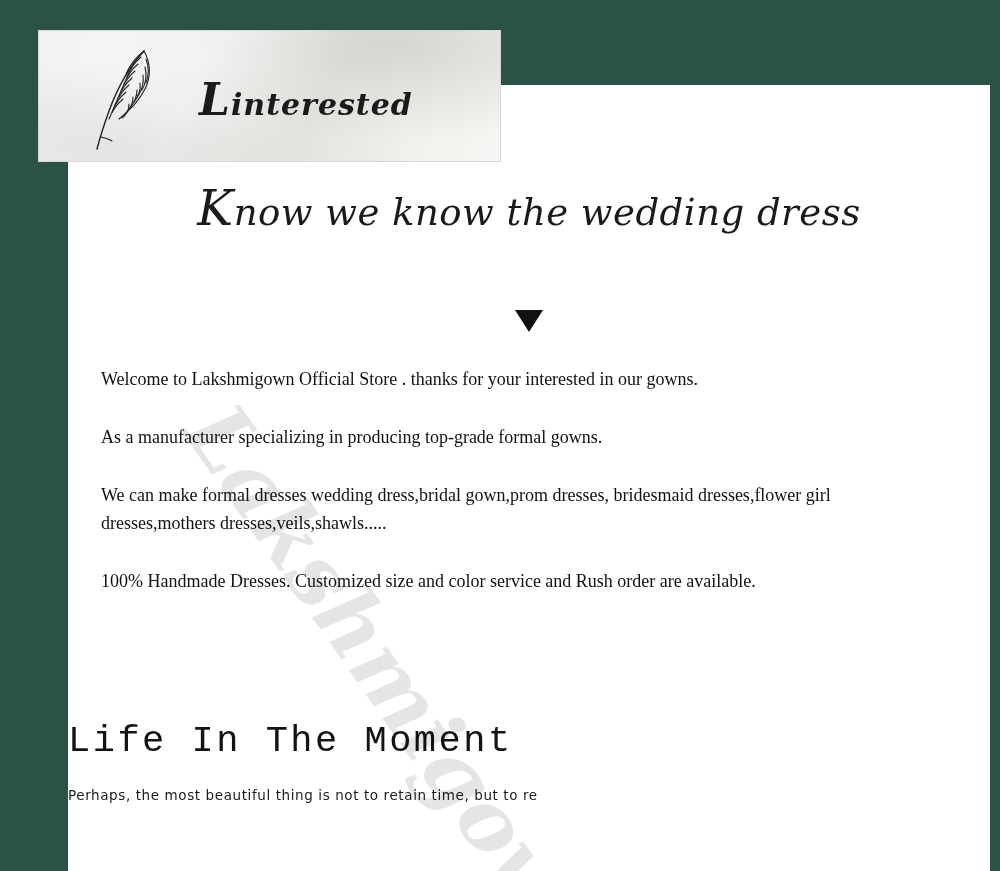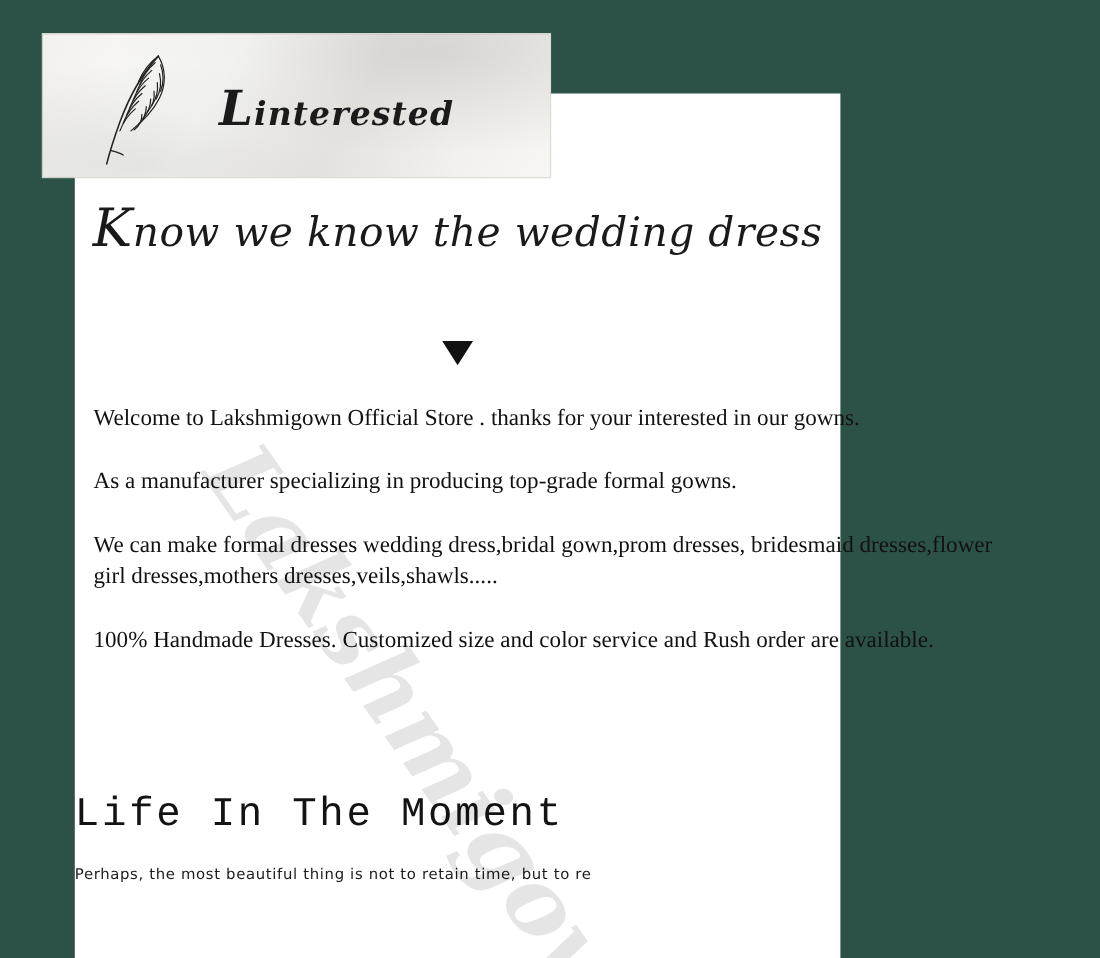--- a/index.html
+++ b/index.html
@@ -13,21 +13,21 @@
     font-family: "Liberation Serif", serif;
     overflow: hidden;
     position: relative;
   }
 
   
   #page {
     position: absolute;
     left: 68px;
     top: 85px;
-    width: 696px;
+    width: 922px;
     height: 786px;
     background: #ffffff;
   }
 
   
   #logo-banner {
     position: absolute;
     left: 38px;
     top: 30px;
     width: 463px;
@@ -123,23 +123,23 @@
 
   
   #copy {
     position: absolute;
     left: 17px;
     top: 280px;
     width: 828px;
     z-index: 4;
   }
   #copy p {
-    margin: 0 0 30px 0;
+    margin: 0 0 30px 16px;
     font-family: "Liberation Serif", serif;
-    font-size: 21px;
+    font-size: 18px;
     line-height: 28px;
     color: #111111;
   }
   #copy p:last-child {
     margin-bottom: 0;
   }
 
   
   #slogan {
     position: absolute;

